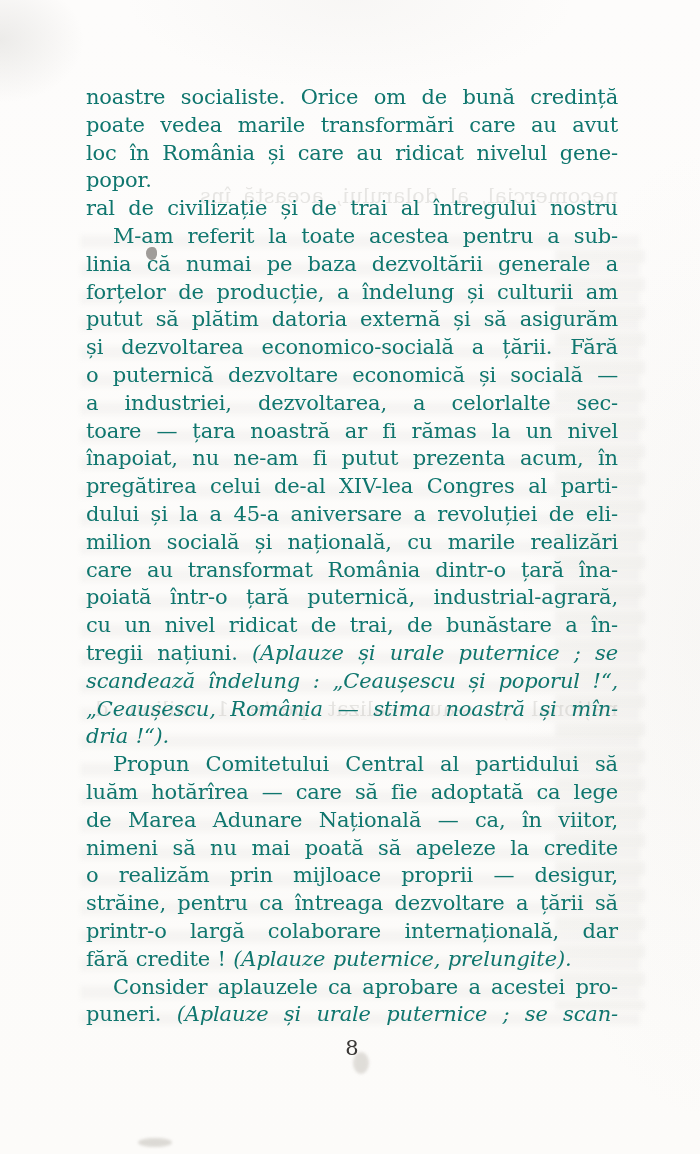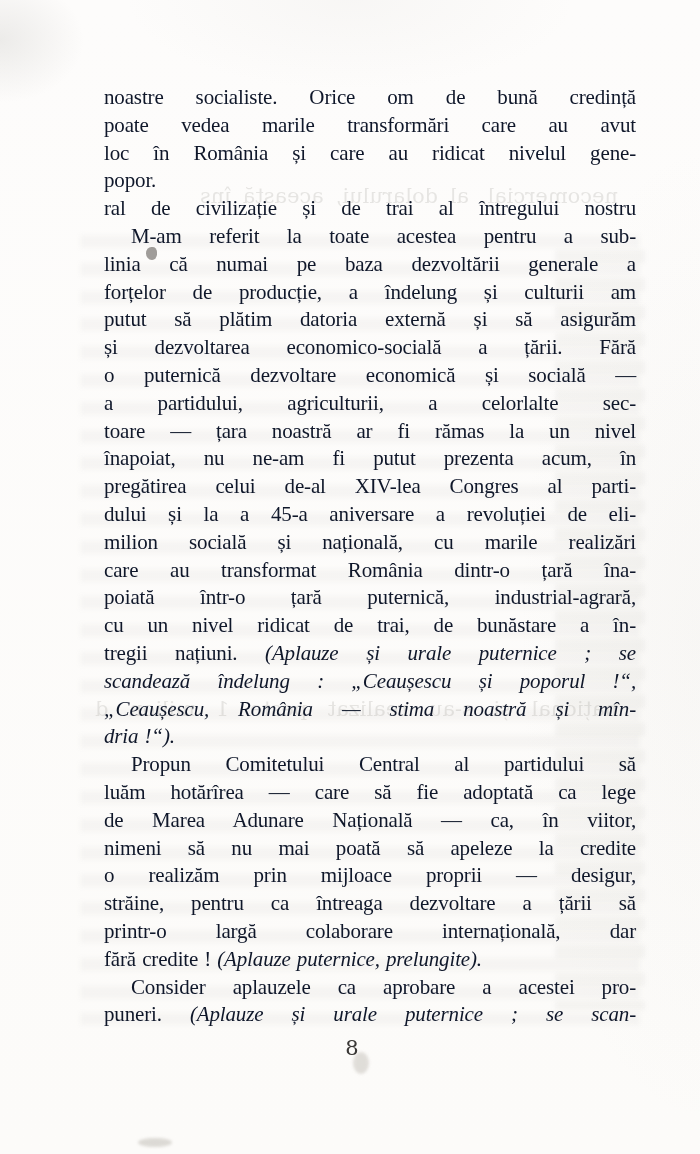--- a/index.html
+++ b/index.html
@@ -37,26 +37,25 @@
     position: absolute; left: 555px; top: 250px; width: 90px; height: 760px;
     background: repeating-linear-gradient(180deg,
       rgba(120,118,110,0.06) 0px, rgba(120,118,110,0.06) 13px,
       rgba(120,118,110,0) 13px, rgba(120,118,110,0) 27.8px);
     filter: blur(2px);
     pointer-events: none;
   }
 
   .textblock {
     position: absolute;
-    left: 104px; top: 84px; width: 532px;
-    color: #0f172a;
+    left: 86px; top: 84px; width: 532px;
+    color: #0f766e;
     font-size: 21px;
     letter-spacing: -0.15px;
     word-spacing: 1px;
-    font-family: Liberation Serif, serif;
   }
   .para { margin: 0; }
   .line {
     height: 27.8px;
     line-height: 27.8px;
     text-align: justify;
     text-align-last: justify;
     white-space: nowrap;
   }
   .line.lastline { text-align-last: left; }
@@ -126,21 +125,21 @@
         <div class="line lastline"><span>popor.</span></div>
         <div class="line"><span>ral de civilizație și de trai al întregului nostru</span></div>
       </div>
       <div class="para">
         <div class="line indent"><span>M-am referit la toate acestea pentru a sub-</span></div>
         <div class="line"><span>linia că numai pe baza dezvoltării generale a</span></div>
         <div class="line"><span>forțelor de producție, a îndelung și culturii am</span></div>
         <div class="line"><span>putut să plătim datoria externă și să asigurăm</span></div>
         <div class="line"><span>și dezvoltarea economico-socială a țării. Fără</span></div>
         <div class="line"><span>o puternică dezvoltare economică și socială —</span></div>
-        <div class="line"><span>a partidului, agriculturii, a celorlalte sec-</span></div>
+        <div class="line"><span>a industriei, dezvoltarea, a celorlalte sec-</span></div>
         <div class="line"><span>toare — țara noastră ar fi rămas la un nivel</span></div>
         <div class="line"><span>înapoiat, nu ne-am fi putut prezenta acum, în</span></div>
         <div class="line"><span>pregătirea celui de-al XIV-lea Congres al parti-</span></div>
         <div class="line"><span>dului și la a 45-a aniversare a revoluției de eli-</span></div>
         <div class="line"><span>milion socială și națională, cu marile realizări</span></div>
         <div class="line"><span>care au transformat România dintr-o țară îna-</span></div>
         <div class="line"><span>poiată într-o țară puternică, industrial-agrară,</span></div>
         <div class="line"><span>cu un nivel ridicat de trai, de bunăstare a în-</span></div>
         <div class="line"><span>tregii națiuni. </span><span class="it">(Aplauze și urale puternice ; se</span></div>
         <div class="line"><span class="it">scandează îndelung : „Ceaușescu și poporul !“,</span></div>

